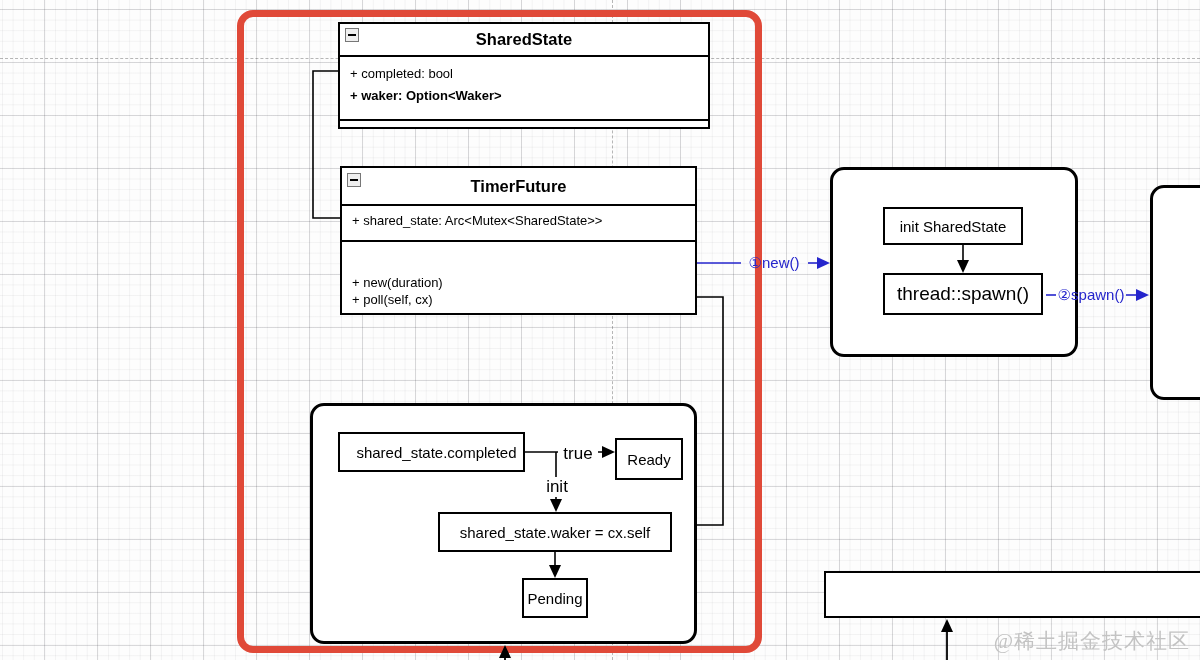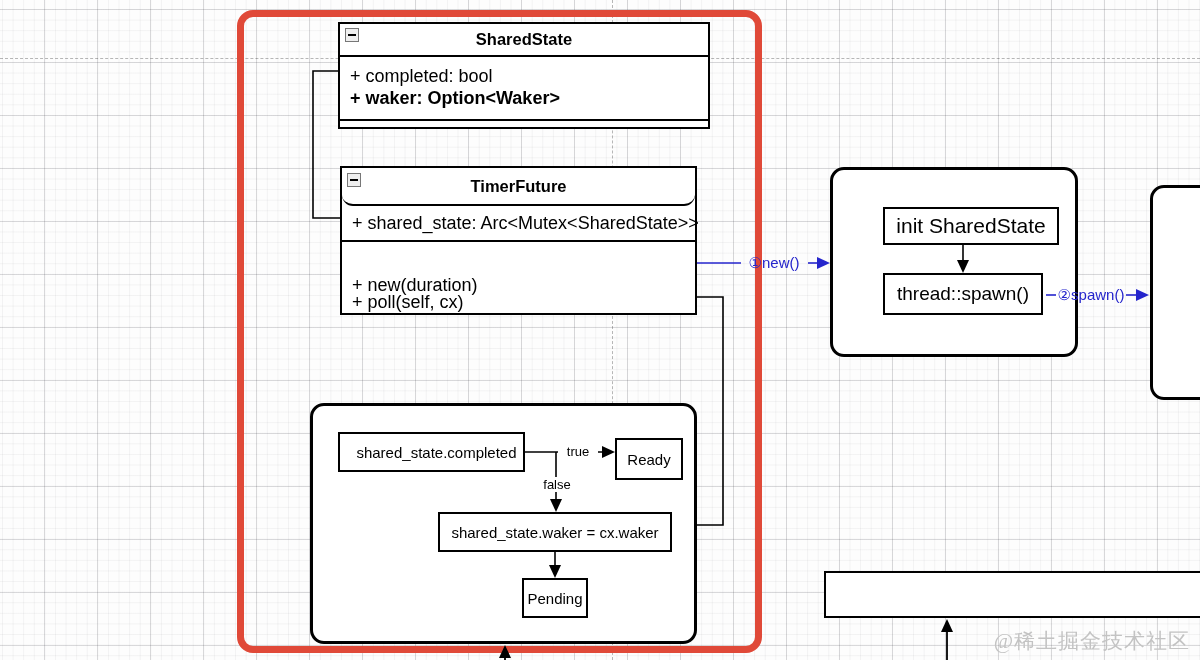--- a/index.html
+++ b/index.html
@@ -22,31 +22,31 @@
   
   .guide-v{left:612px;top:0;width:0;height:660px;border-left:1px dashed rgba(0,0,0,0.28);}
   .guide-h{left:0;top:58px;width:1200px;height:0;border-top:1px dashed rgba(0,0,0,0.28);}
   
   .uml{background:#fff;border:2px solid #000;}
   .uml-title{position:absolute;left:0;right:0;top:0;display:flex;align-items:center;justify-content:center;
     font-weight:bold;font-size:16.5px;border-bottom:2px solid #000;}
   .collapse-btn{position:absolute;width:14px;height:14px;background:#efefef;border:1px solid #777;
     display:flex;align-items:center;justify-content:center;box-sizing:border-box;cursor:pointer;}
   .collapse-btn .bar{width:8px;height:2px;background:#000;}
-  .member{position:absolute;left:10px;font-size:18px;white-space:nowrap;}
+  .member{position:absolute;left:10px;font-size:13px;white-space:nowrap;}
   .rule{position:absolute;left:0;right:0;height:0;border-top:2px solid #000;}
   
   .container{background:#fff;border:3px solid #000;border-radius:14px;}
   
   .pbox{background:#fff;border:2px solid #000;display:flex;align-items:center;justify-content:center;
     font-size:15px;white-space:nowrap;}
   
   #red-frame{left:237px;top:10px;width:525px;height:643px;border:7px solid var(--red,#e04938);border-radius:16px;background:transparent;}
   
-  .edge-label{position:absolute;font-size:13px;background:#fff;padding:0 2px;text-align:center;}
+  .edge-label{position:absolute;font-size:17px;background:#fff;padding:0 2px;text-align:center;}
   .blue-label{position:absolute;font-size:15px;color:var(--blue,#2525cc);text-align:center;white-space:nowrap;background:transparent;}
   svg.layer{position:absolute;left:0;top:0;pointer-events:none;}
   #watermark{position:absolute;right:10px;bottom:5px;font-size:21px;color:#c3c3c3;
     font-family:"Liberation Serif", serif;letter-spacing:1px;}
 </style>
 </head>
 <body>
 
 <div id="canvas">
 
@@ -57,38 +57,38 @@
     <div class="uml-title" style="height:31px;">SharedState</div>
     <div class="collapse-btn" style="left:5px;top:4px;">
         <div class="bar"></div>
       </div>
     <div class="member" style="top:42px;">+ completed: bool</div>
     <div class="member" style="top:64px;font-weight:bold;">+ waker: Option&lt;Waker&gt;</div>
     <div class="rule" style="top:95px;"></div>
   </div>
 
   <div class="abs uml" style="left:340px;top:166px;width:357px;height:149px;">
-    <div class="uml-title" style="height:36px;border-radius:11px;">TimerFuture</div>
+    <div class="uml-title" style="height:36px;">TimerFuture</div>
     <div class="collapse-btn" style="left:5px;top:5px;">
         <div class="bar"></div>
       </div>
     <div class="member" style="top:45px;">+ shared_state: Arc&lt;Mutex&lt;SharedState&gt;&gt;</div>
     <div class="rule" style="top:72px;"></div>
     <div class="member" style="top:90px;margin-top:17px;">+ new(duration)</div>
     <div class="member" style="top:124px;">+ poll(self, cx)</div>
   </div>
 
   <div class="abs container" style="left:310px;top:403px;width:387px;height:241px;"></div>
   <div class="abs pbox" style="left:338px;top:432px;width:187px;height:40px;padding-left:10px;">shared_state.completed</div>
   <div class="abs pbox" style="left:615px;top:430px;width:68px;height:42px;margin-top:8px;">Ready</div>
-  <div class="abs pbox" style="left:438px;top:512px;width:234px;height:40px;">shared_state.waker = cx.waker</div>
+  <div class="abs pbox" style="left:438px;top:512px;width:234px;height:40px;">shared_state.waker = cx.self</div>
   <div class="abs pbox" style="left:522px;top:578px;width:66px;height:40px;">Pending</div>
 
   <div class="abs container" style="left:830px;top:167px;width:248px;height:190px;"></div>
-  <div class="abs pbox" style="left:883px;top:207px;width:176px;height:38px;font-size:21px;">init SharedState</div>
+  <div class="abs pbox" style="left:883px;top:207px;width:140px;height:38px;font-size:15px;">init SharedState</div>
   <div class="abs pbox" style="left:883px;top:273px;width:160px;height:42px;font-size:19px;">thread::spawn()</div>
 
   <div class="abs container" style="left:1150px;top:185px;width:120px;height:215px;"></div>
 
   <div class="abs pbox" style="left:824px;top:571px;width:400px;height:47px;"></div>
 
   <svg class="layer" width="1200" height="660">
 
     <path d="M338 71 H313 V218 H340" fill="none" stroke="#000" stroke-width="1.6"></path>
 
@@ -118,19 +118,19 @@
   <div class="abs" id="red-frame"></div>
 
   <svg class="layer" width="1200" height="660">
     <path d="M505 674 V657" fill="none" stroke="#000" stroke-width="1.8"></path>
     <polygon points="505,645 499,658 511,658" fill="#000"></polygon>
     <path d="M947 660 V632" fill="none" stroke="#000" stroke-width="1.8"></path>
     <polygon points="947,619 941,632 953,632" fill="#000"></polygon>
   </svg>
 
   <div class="edge-label" style="left:558px;top:444px;width:36px;">true</div>
-  <div class="edge-label" style="left:534px;top:477px;width:42px;">false</div>
+  <div class="edge-label" style="left:534px;top:477px;width:42px;">init</div>
   <div class="blue-label" style="left:738px;top:254px;width:72px;">①new()</div>
   <div class="blue-label" style="left:1052px;top:286px;width:78px;">②spawn()</div>
 
   <div id="watermark">@稀土掘金技术社区</div>
 
 </div>
 
 </body></html>

